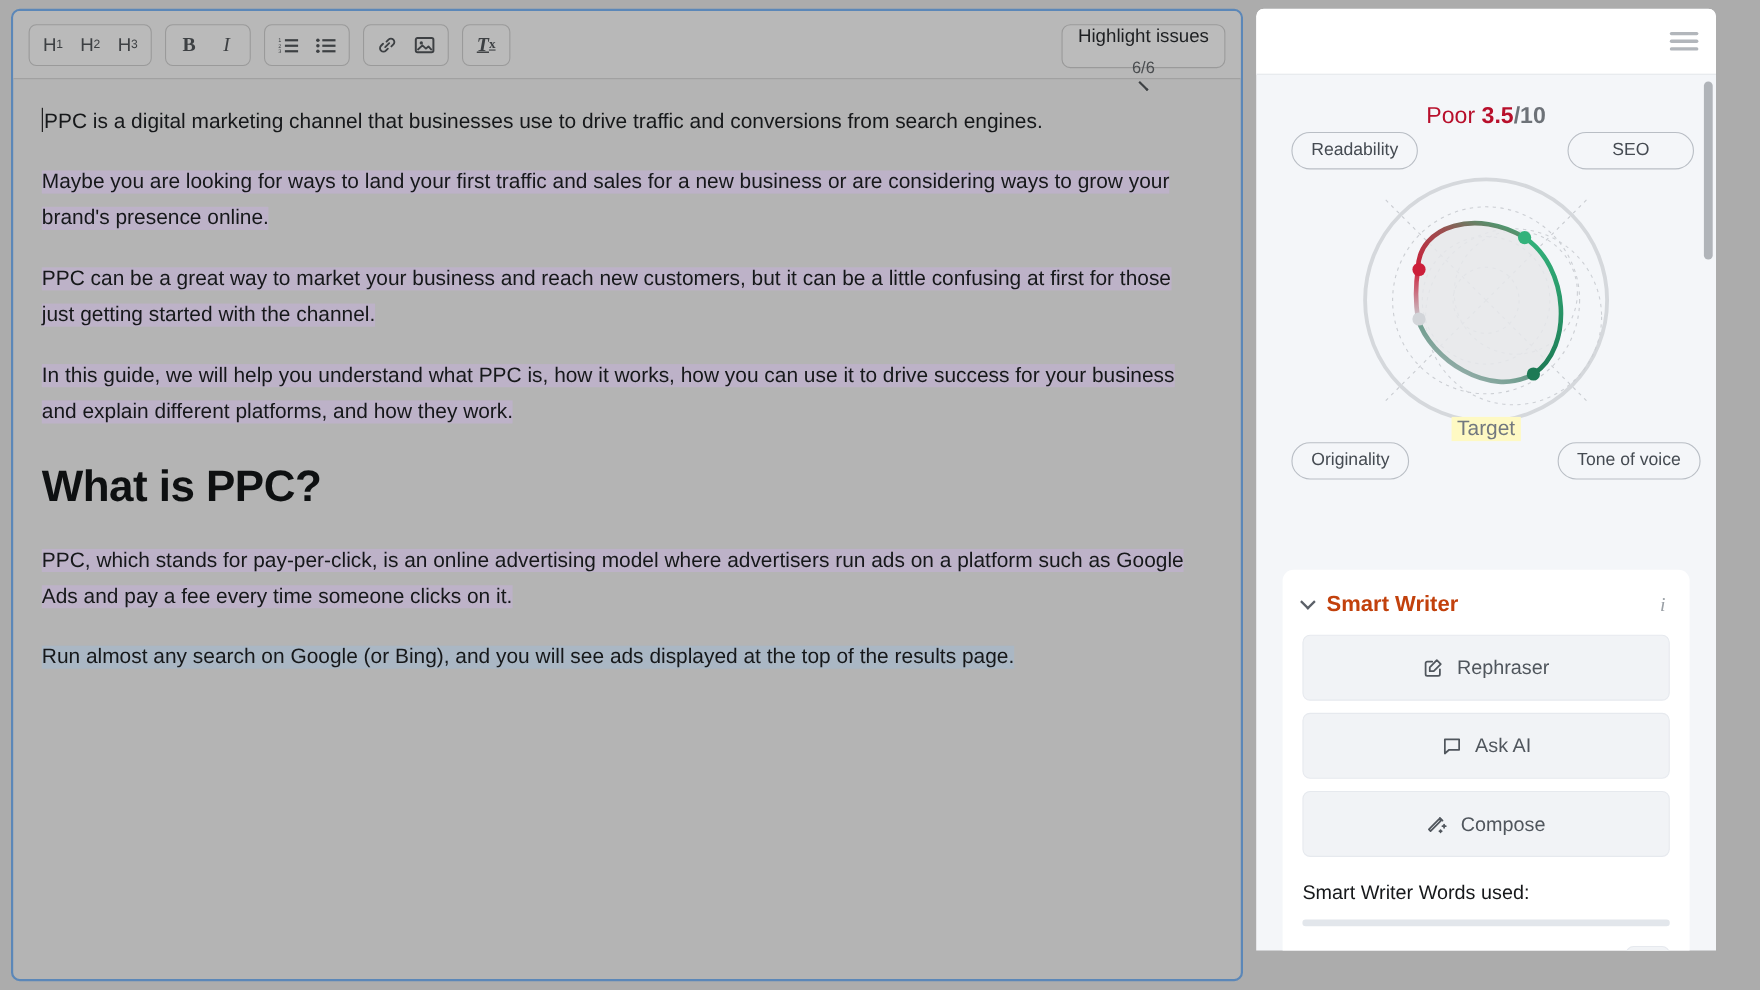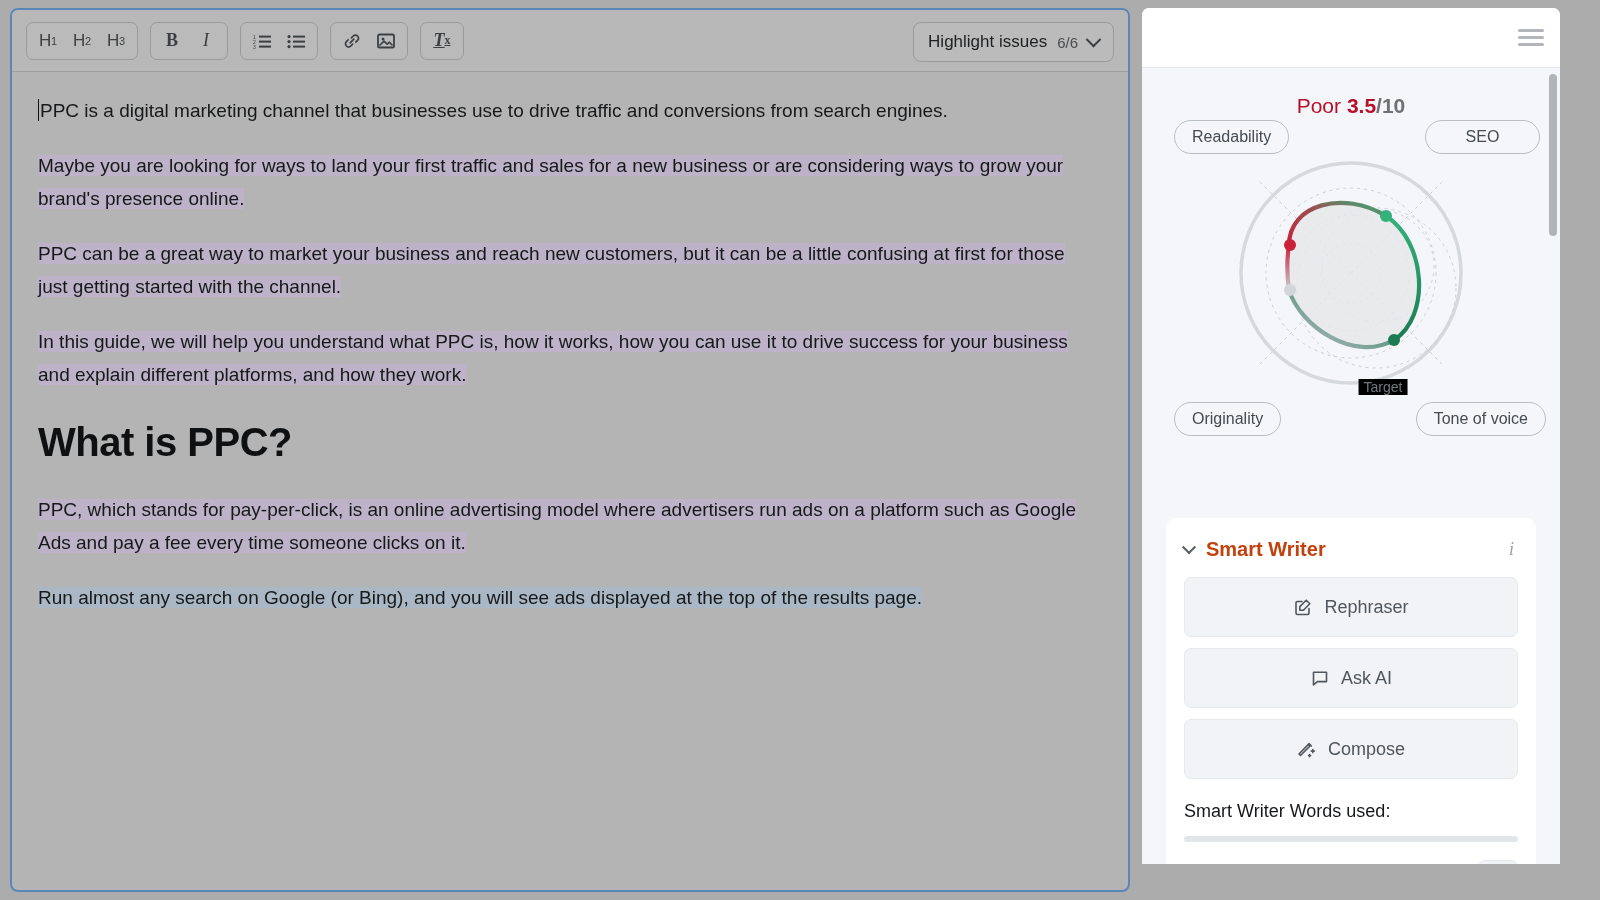--- a/index.html
+++ b/index.html
@@ -60,20 +60,21 @@
   .highlight-issues {
     position: absolute;
     right: 14px; top: 12px;
     height: 40px;
     display: flex; align-items: center; gap: 10px;
     padding: 0 14px;
     border: 1px solid #9a9a9a;
     border-radius: 8px;
     cursor: pointer;
     background: rgba(255,255,255,0.05);
+    flex-direction: column;
   }
   .hi-label { font-size: 17px; color: #1d1f21; }
   .hi-count { font-size: 15px; color: #4a4d50; }
   .chev {
     width: 11px; height: 11px;
     border-right: 2px solid #3d4043;
     border-bottom: 2px solid #3d4043;
     transform: rotate(45deg) translate(-2px,-2px);
   }
 
@@ -153,26 +154,25 @@
   .pill-readability { left: 32px;  top: -4px; }
   .pill-seo        { right: 20px; top: -4px; width: 115px; }
   .pill-originality{ left: 32px;  bottom: -12px; }
   .pill-tone       { right: 14px; bottom: -12px; }
 
   .radar { position: absolute; left: 50%; top: 24px; transform: translateX(-50%); }
   .target-label {
     position: absolute;
     left: 50%; top: 255px;
     transform: translateX(-50%);
-    font-size: 14px;
+    font-size: 19px;
     color: #72787f;
-    background: #000000;
+    background: #fef9c3;
     padding: 0 5px;
     z-index: 3;
-    margin-left: 32px;
   }
 
   
   .sw-card {
     position: absolute;
     left: 24px; top: 510px;
     width: 370px;
     background: #ffffff;
     border-radius: 10px;
     padding: 20px 18px 0;

